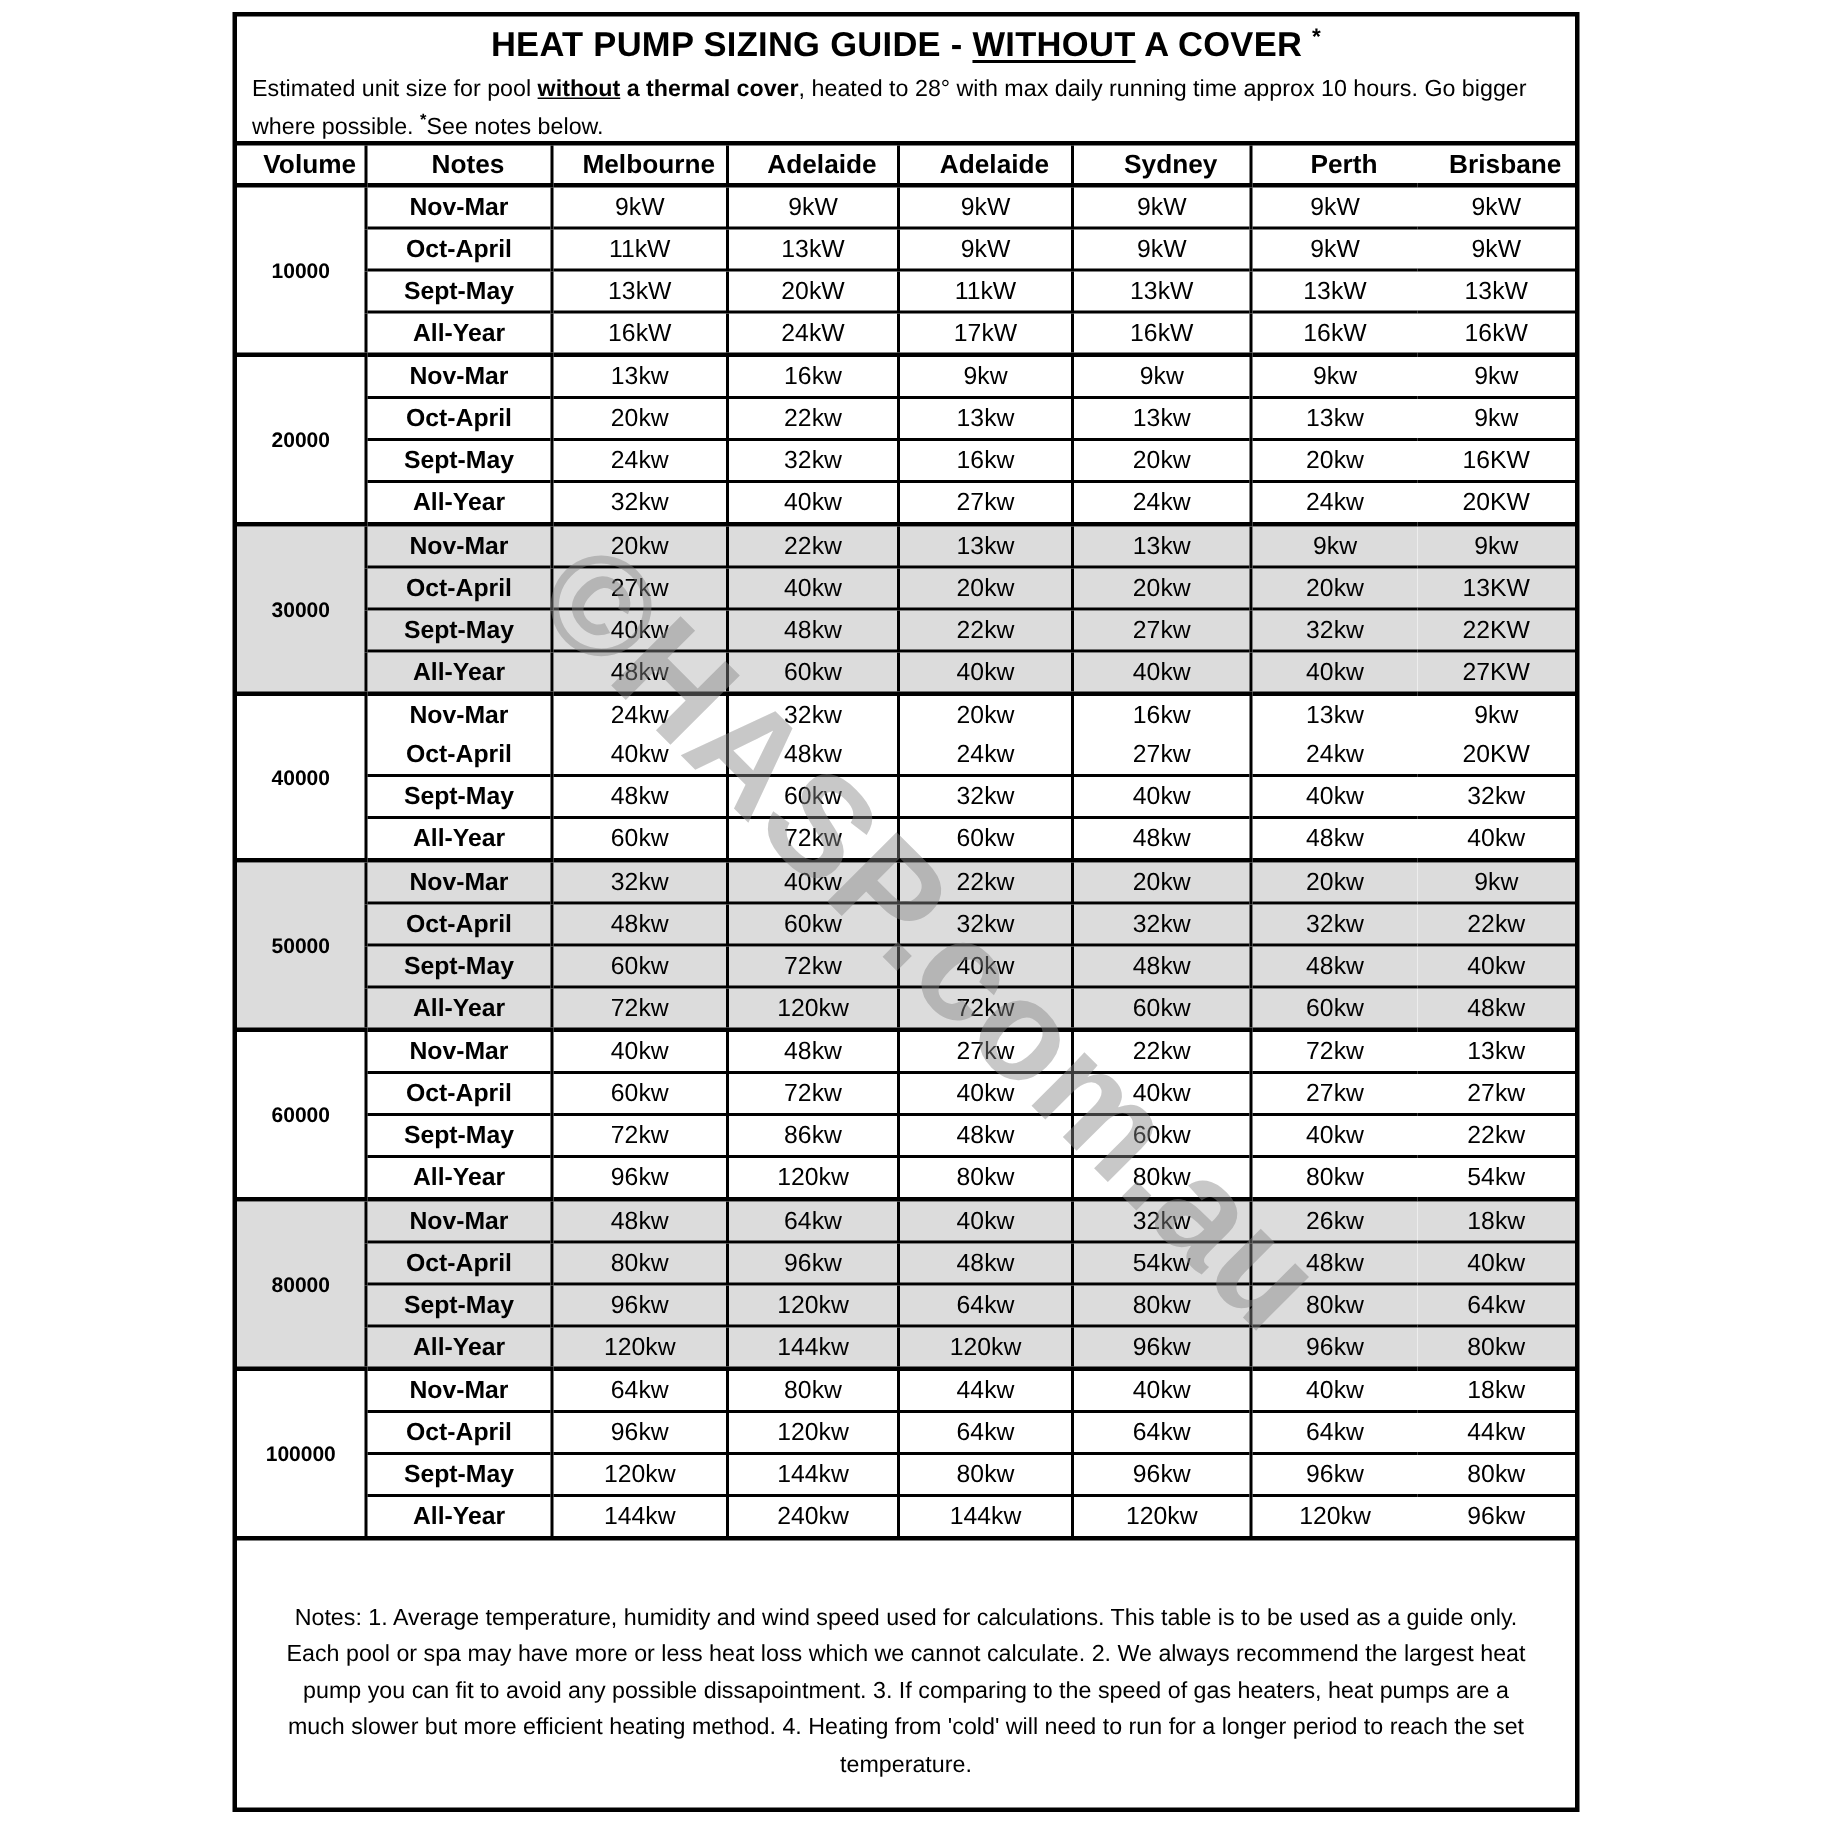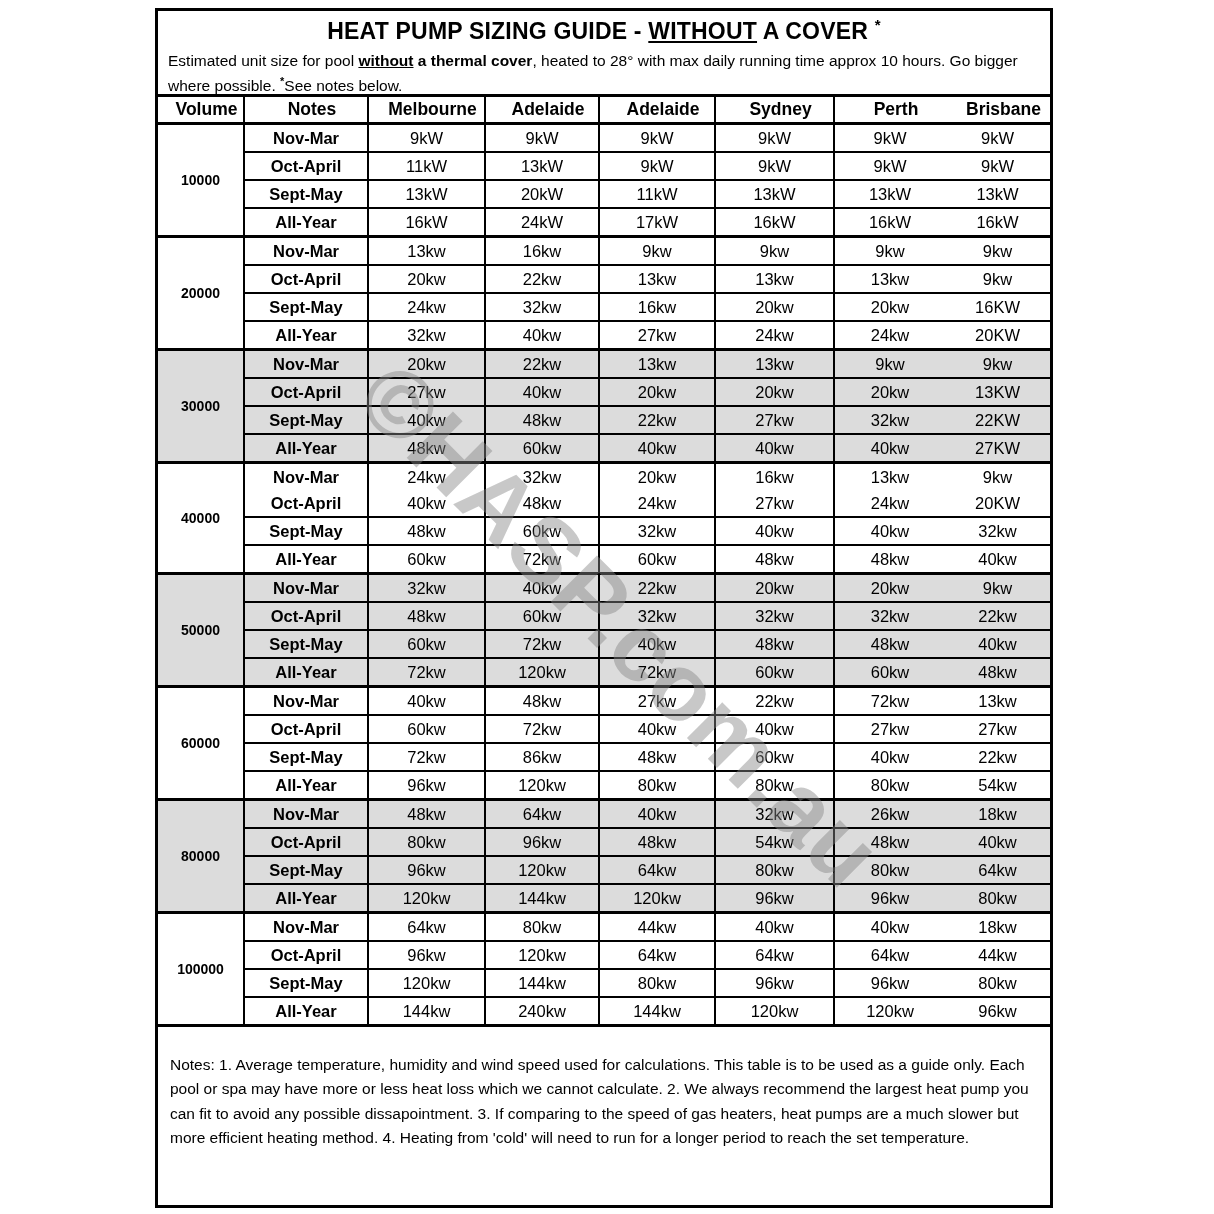--- a/index.html
+++ b/index.html
@@ -82,23 +82,24 @@
   td.brisbane { border-left: none; }
   tr.block-start td { border-top: 3px solid var(--border, #000); }
   tr.no-top td { border-top: none; }
   tr.shaded td { background: var(--shaded-row, #dcdcdc); }
 
   .notes-block {
     border-top: 3px solid var(--border, #000);
     padding: 26px 12px 0 12px;
   }
   .notes-block p {
-    margin: 0;
+    margin: 14px;
     font-size: 15.5px;
     line-height: 1.58;
+    text-align: center;
   }
 
   .watermark {
     position: absolute;
     left: 620px;
     top: 625px;
     transform: translate(-50%, -50%) rotate(45deg);
     font-size: 95px;
     font-weight: bold;
     letter-spacing: 1px;

